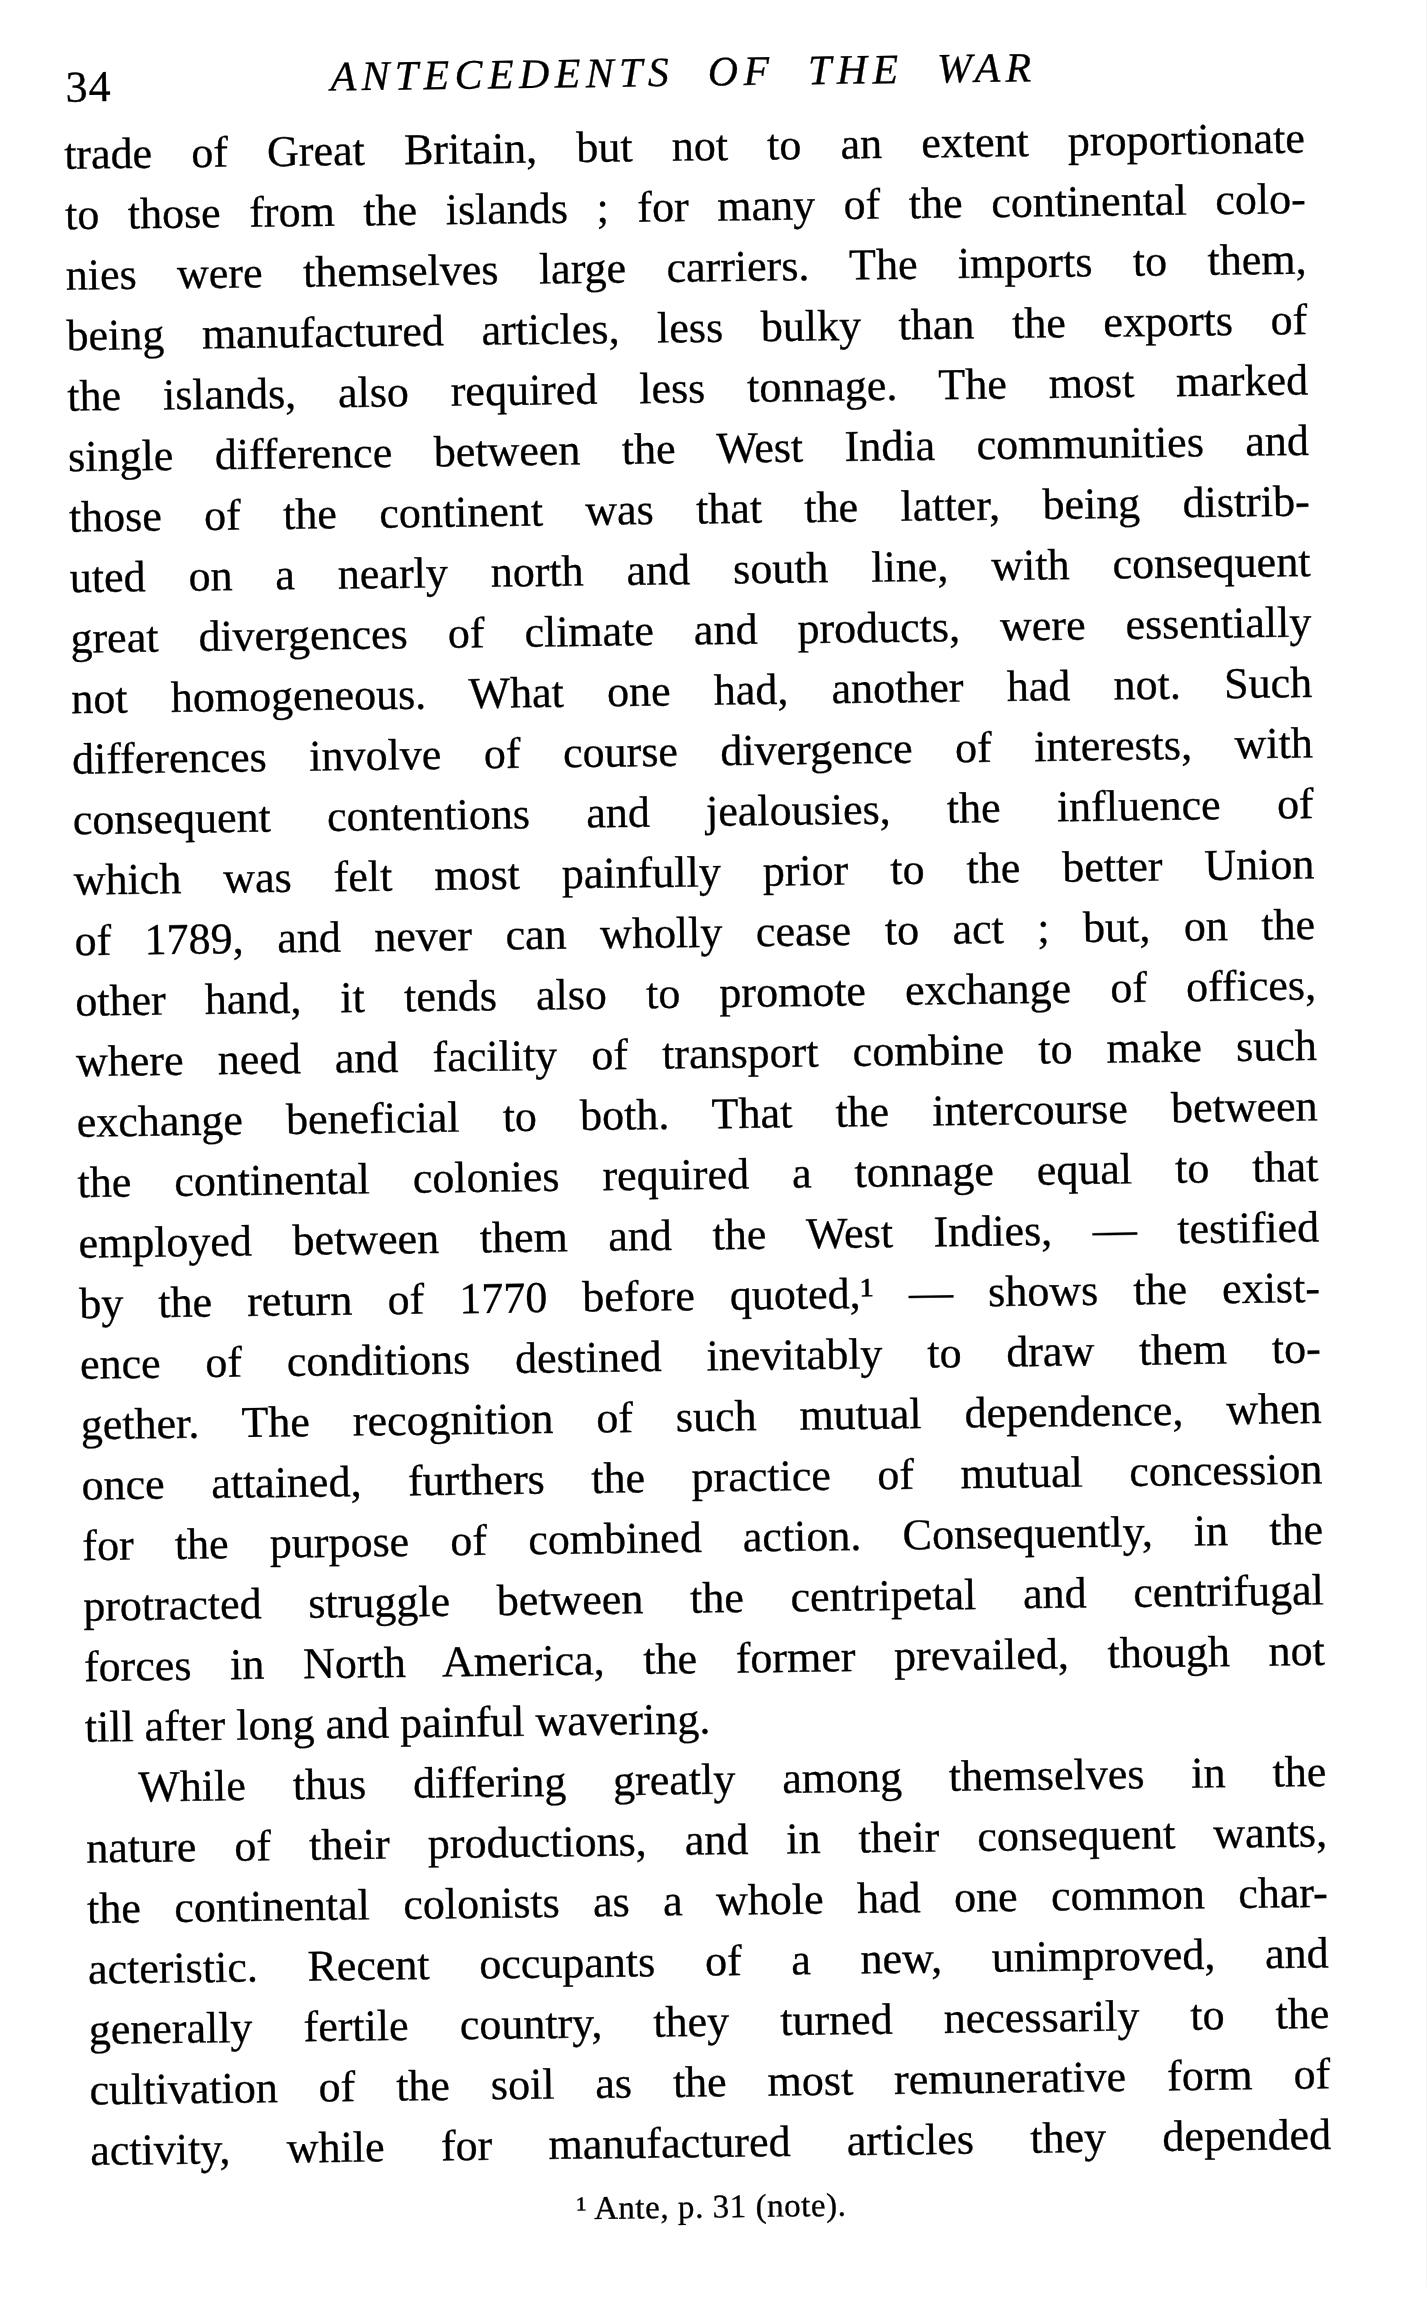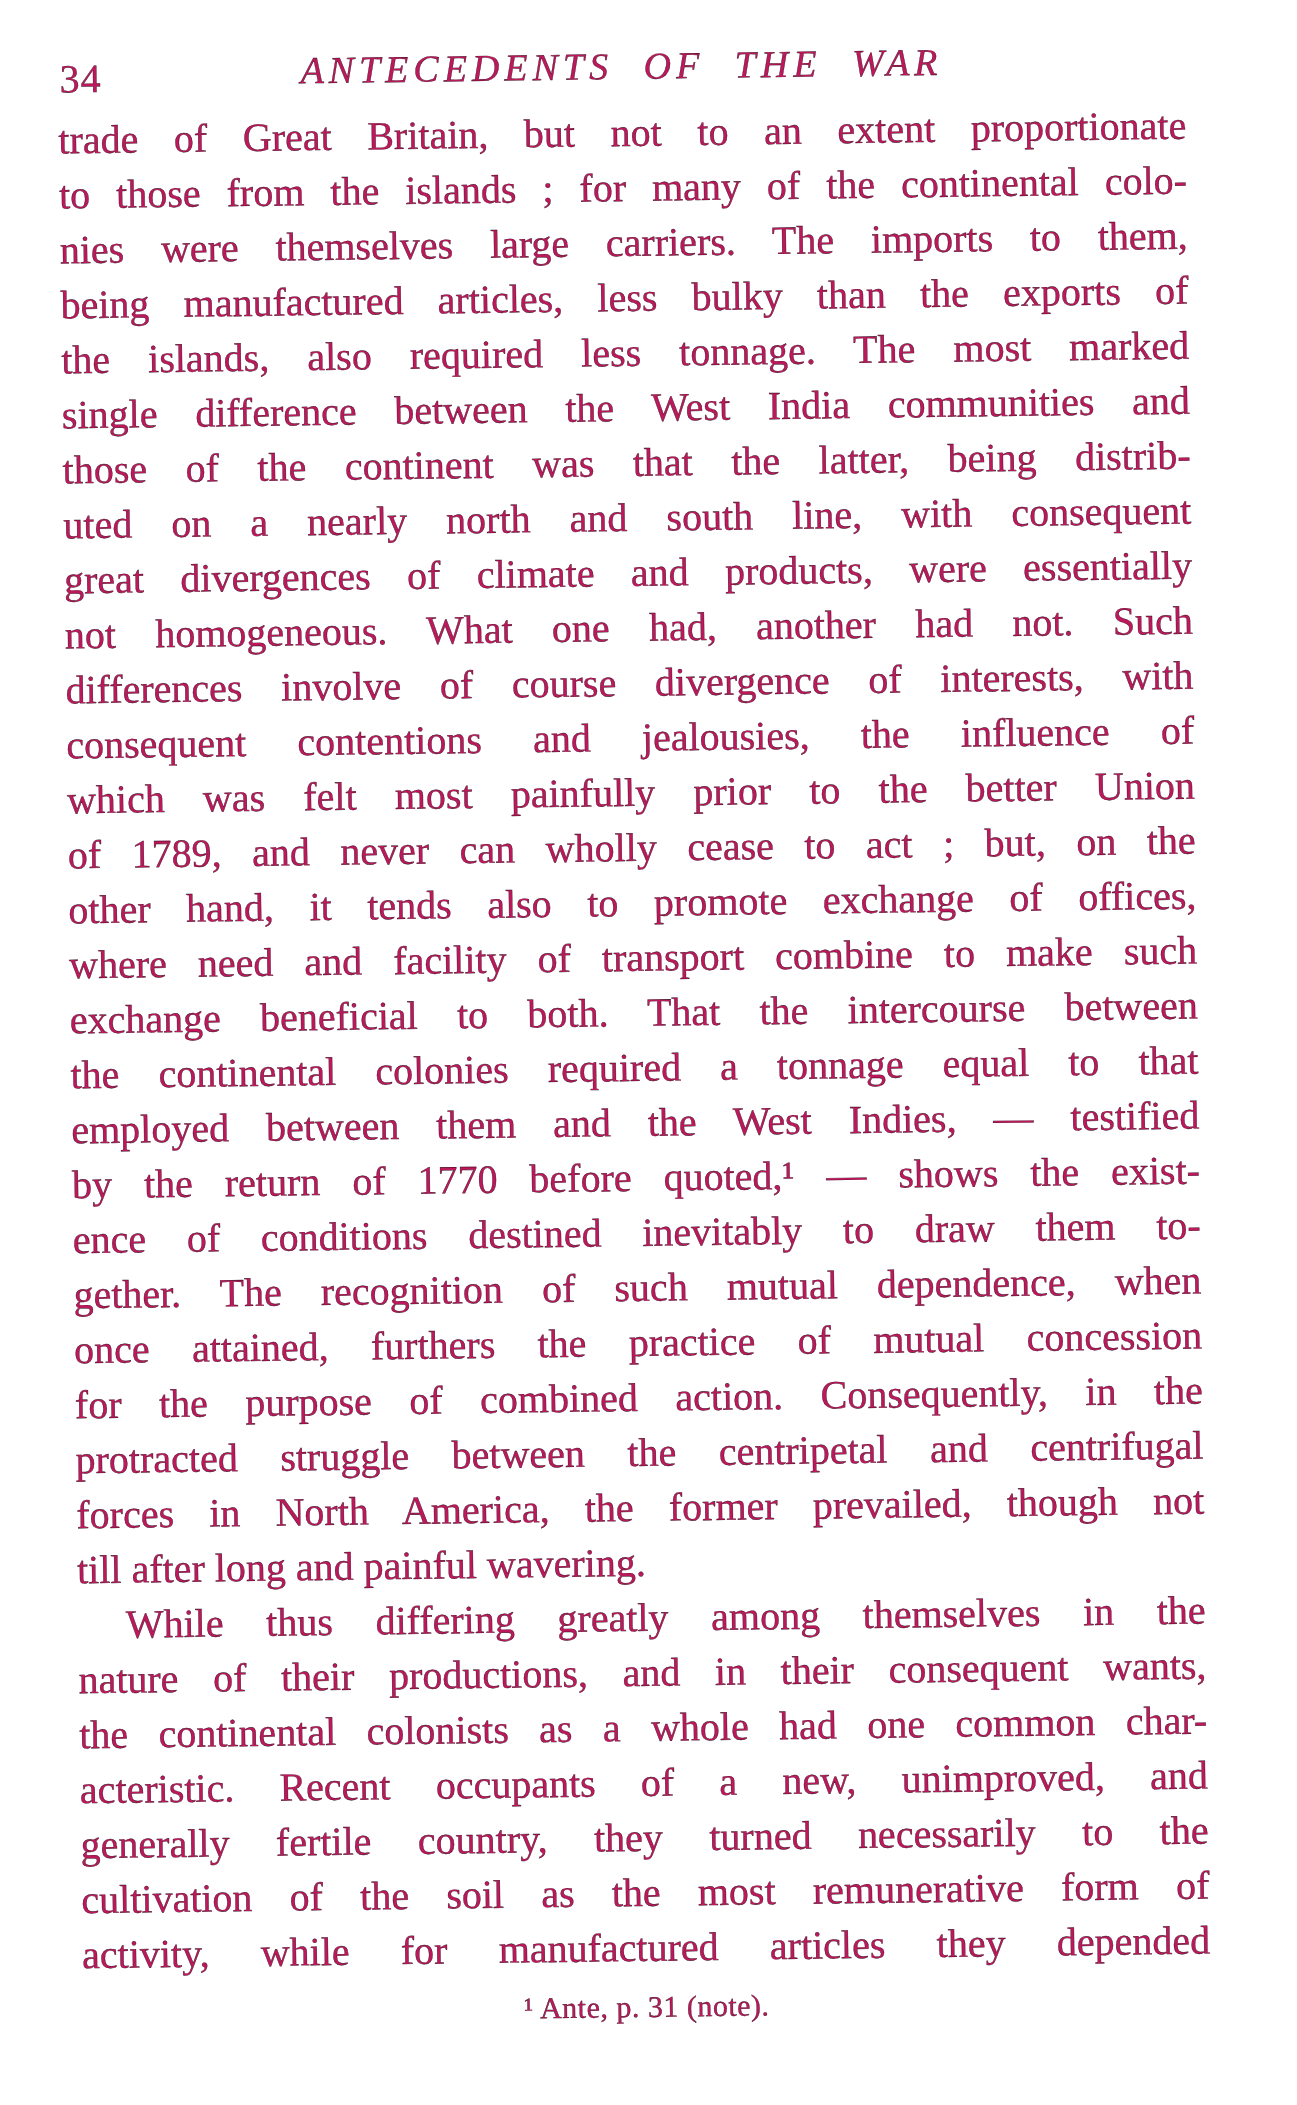--- a/index.html
+++ b/index.html
@@ -2,21 +2,21 @@
 <html><head>
 <meta charset="utf-8">
 <style>
   html,body{margin:0;padding:0;background:#e8e8e8;}
   .page{
     position:relative;
     width:1297px;height:2105px;
     background:#ffffff;
     overflow:hidden;
     font-family:"Liberation Serif","DejaVu Serif",serif;
-    color:#be185d;
+    color:#000000;
     margin:0 auto;
   }
   .content{
     position:absolute;
     left:68px;top:40px;
     width:1128px;
     transform:rotate(-0.75deg);
     transform-origin:50% 42%;
     -webkit-text-stroke:0.35px rgba(0,0,0,0.85);
   }

